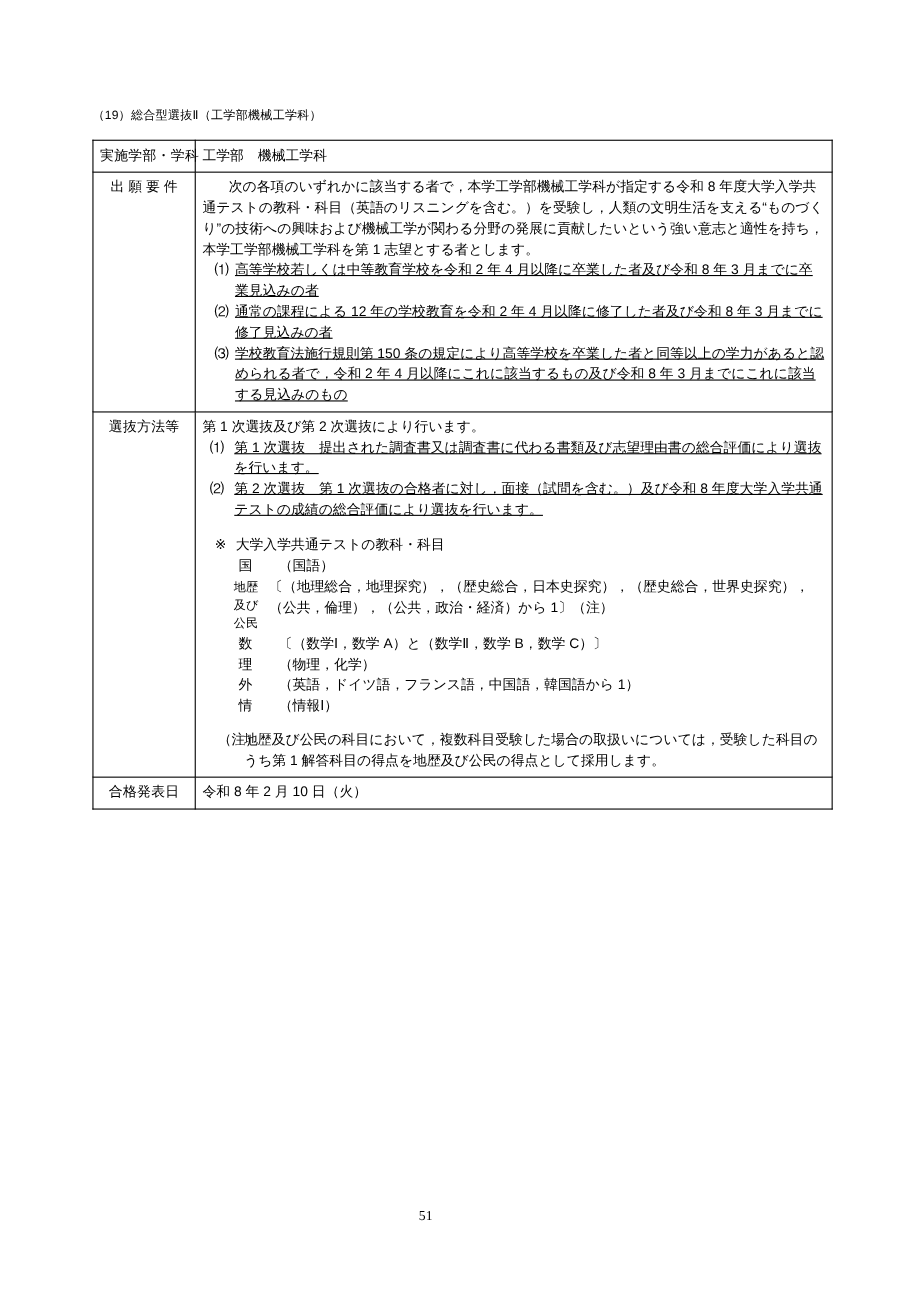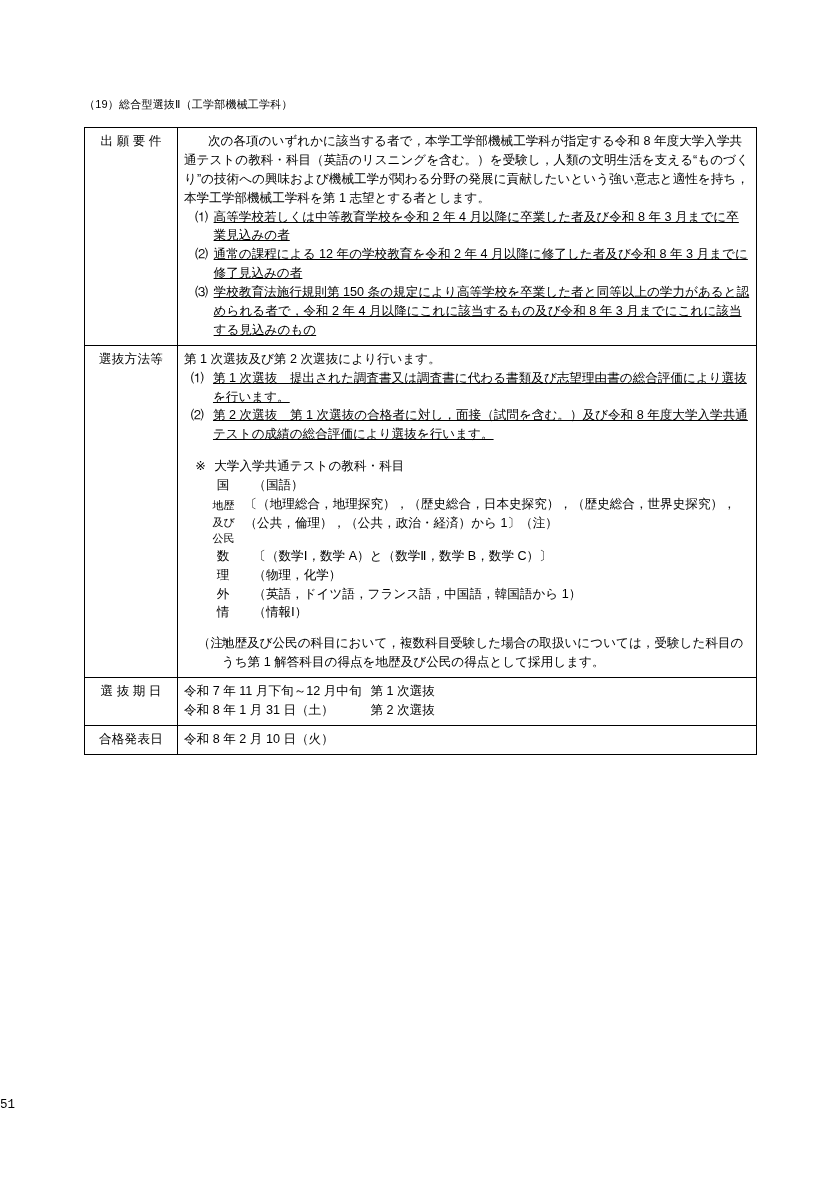--- a/index.html
+++ b/index.html
@@ -142,39 +142,43 @@
     flex: 0 0 auto;
     width: 2.4em;
     padding-left: 0.9em;
     box-sizing: border-box;
   }
   .page-number {
     position: absolute;
     left: 0;
     width: 774px;
     top: 1098px;
-    text-align: left;
+    text-align: center;
     font-size: 12.5px;
-    font-family: Liberation Mono, monospace;
+    font-family: Liberation Serif, serif;
   }
   .nowrap { white-space: nowrap; }
 </style>
 </head>
 <body>
 
 <div class="page">
 
   <div class="doc-title">（19）総合型選抜Ⅱ（工学部機械工学科）</div>
 
   <table class="main">
     <colgroup>
       <col style="width:93px">
       <col style="width:579px">
     </colgroup>
     <tbody>
+      <tr>
+        <td class="label"><span class="spread-0">実施学部・学科</span></td>
+        <td class="body">工学部　機械工学科</td>
+      </tr>
 
 
       <tr>
         <td class="label"><span>出 願 要 件</span></td>
         <td class="body">
           <p class="p-indent">次の各項のいずれかに該当する者で，本学工学部機械工学科が指定する令和 8 年度大学入学共通テストの教科・科目（英語のリスニングを含む。）を受験し，人類の文明生活を支える“ものづくり”の技術への興味および機械工学が関わる分野の発展に貢献したいという強い意志と適性を持ち，本学工学部機械工学科を第 1 志望とする者とします。</p>
           <div class="listrow">
             <span class="marker">⑴</span>
             <span class="content">高等学校若しくは中等教育学校を令和 2 年 4 月以降に卒業した者及び令和 8 年 3 月までに卒業見込みの者</span>
           </div>
@@ -237,33 +241,20 @@
           <div class="blank-line"></div>
 
           <div class="note">
             <span class="marker">（注）</span>
             <span class="content">地歴及び公民の科目において，複数科目受験した場合の取扱いについては，受験した科目のうち第 1 解答科目の得点を地歴及び公民の得点として採用します。</span>
           </div>
         </td>
       </tr>
 
 
-      <tr>
-        <td class="label"><span>選 抜 期 日</span></td>
-        <td class="body">
-          <div class="seldate-line">
-            <span class="d nowrap">令和 7 年 11 月下旬～12 月中旬</span>
-            <span class="k nowrap">第 1 次選抜</span>
-          </div>
-          <div class="seldate-line">
-            <span class="d nowrap">令和 8 年 1 月 31 日（土）</span>
-            <span class="k nowrap">第 2 次選抜</span>
-          </div>
-        </td>
-      </tr>
 
       <tr>
         <td class="label"><span class="spread-0">合格発表日</span></td>
         <td class="body">令和 8 年 2 月 10 日（火）</td>
       </tr>
     </tbody>
   </table>
 
   <div class="page-number">51</div>
 </div>

